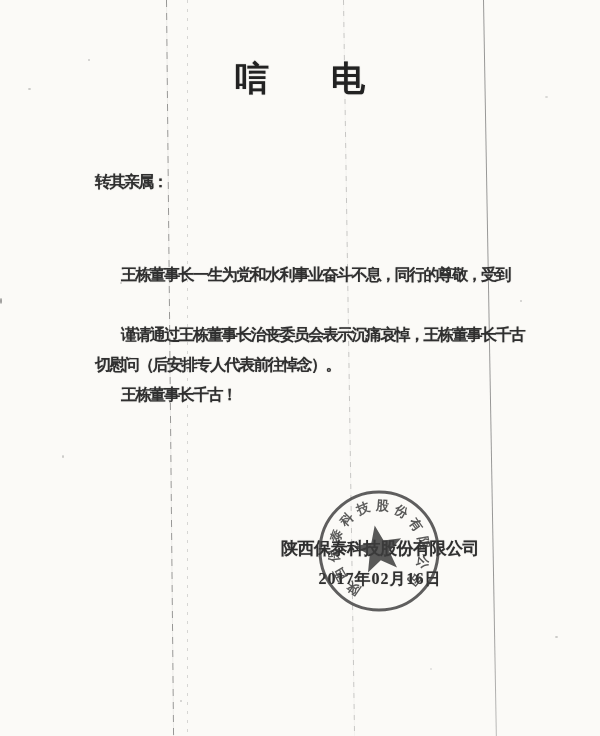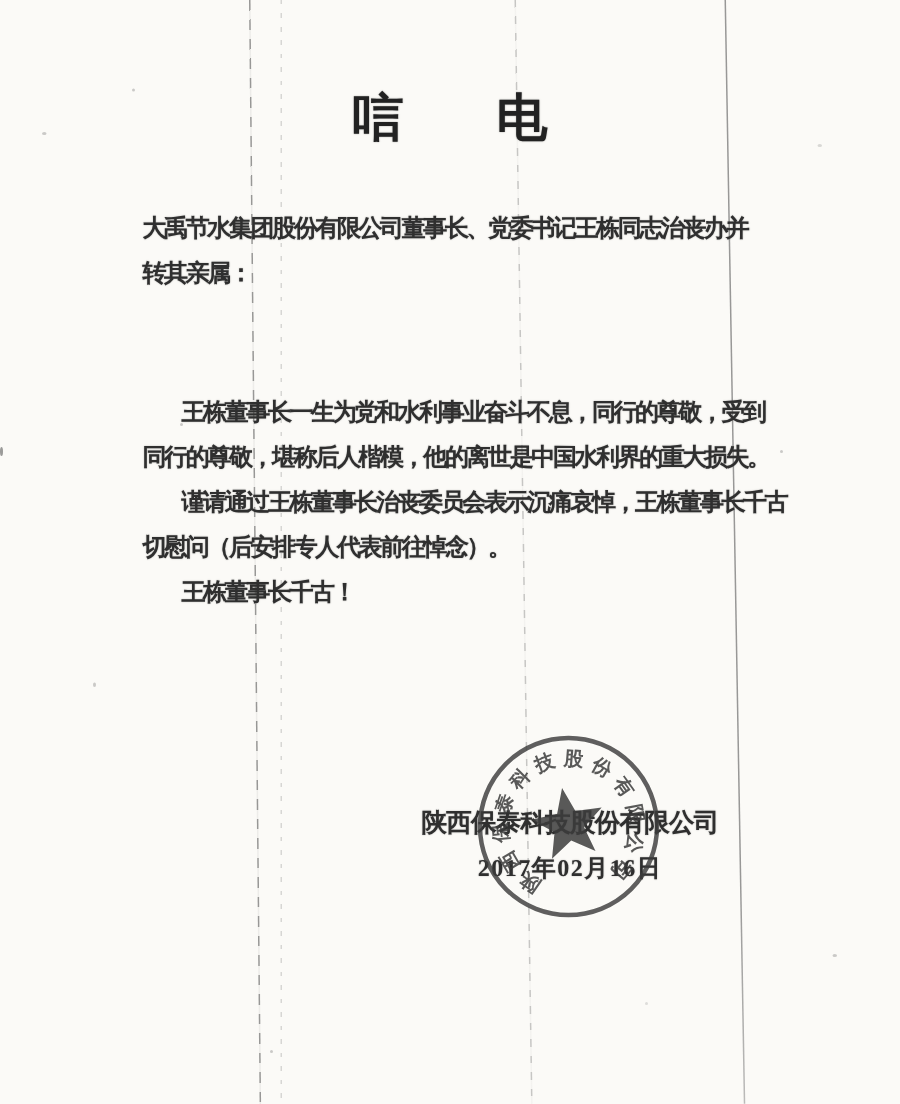--- a/index.html
+++ b/index.html
@@ -94,24 +94,22 @@
   <div class="speck" style="left:520px;top:300px;width:2px;height:2px;"></div>
   <div class="speck" style="left:555px;top:636px;width:3px;height:2px;"></div>
   <div class="speck" style="left:180px;top:700px;width:2px;height:2px;"></div>
   <div class="speck" style="left:430px;top:668px;width:2px;height:2px;opacity:.6;"></div>
 
   <div class="title">
     <span>唁</span>
     <span>电</span>
   </div>
 
-  <div class="line" style="top:142px;">大禹节水集团股份有限公司董事长、党委书记王栋同志治丧办并</div>
   <div class="line" style="top:172px;">转其亲属：</div>
   <div class="line indent" style="top:265px;">王栋董事长一生为党和水利事业奋斗不息，同行的尊敬，受到</div>
-  <div class="line" style="top:295px;">同行的尊敬，堪称后人楷模，他的离世是中国水利界的重大损失。</div>
   <div class="line indent" style="top:325px;">谨请通过王栋董事长治丧委员会表示沉痛哀悼，王栋董事长千古</div>
   <div class="line indent" style="top:385px;">王栋董事长千古！</div>
   <div class="line" style="top:355px;">切慰问（后安排专人代表前往悼念）。</div>
 
   <div class="sig-company">陕西保泰科技股份有限公司</div>
   <div class="sig-date">2017年02月16日</div>
 
   <svg class="stamp" viewBox="0 0 140 140" xmlns="http://www.w3.org/2000/svg">
     <circle cx="70" cy="70" r="59" fill="none" stroke="#3c3c3c" stroke-width="3" opacity="0.82"></circle>
     <polygon points="65.7,44.4 74.6,59.6 92.1,57.3 80.4,70.5 88.0,86.4 71.8,79.3 59.0,91.5 60.7,73.9 45.2,65.5 62.4,61.7" fill="#3c3c3c" opacity="0.85"></polygon>

